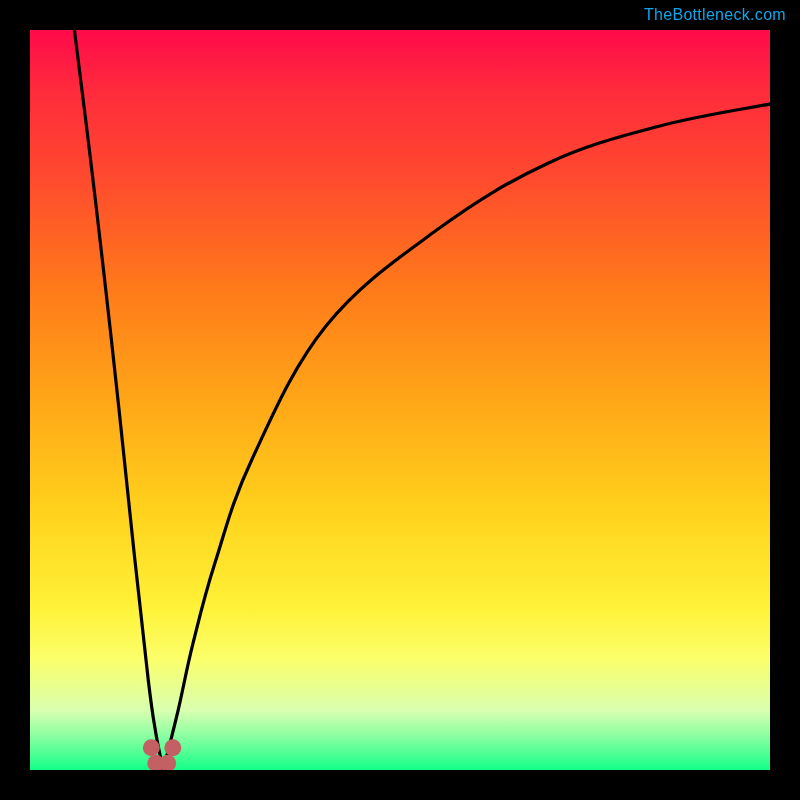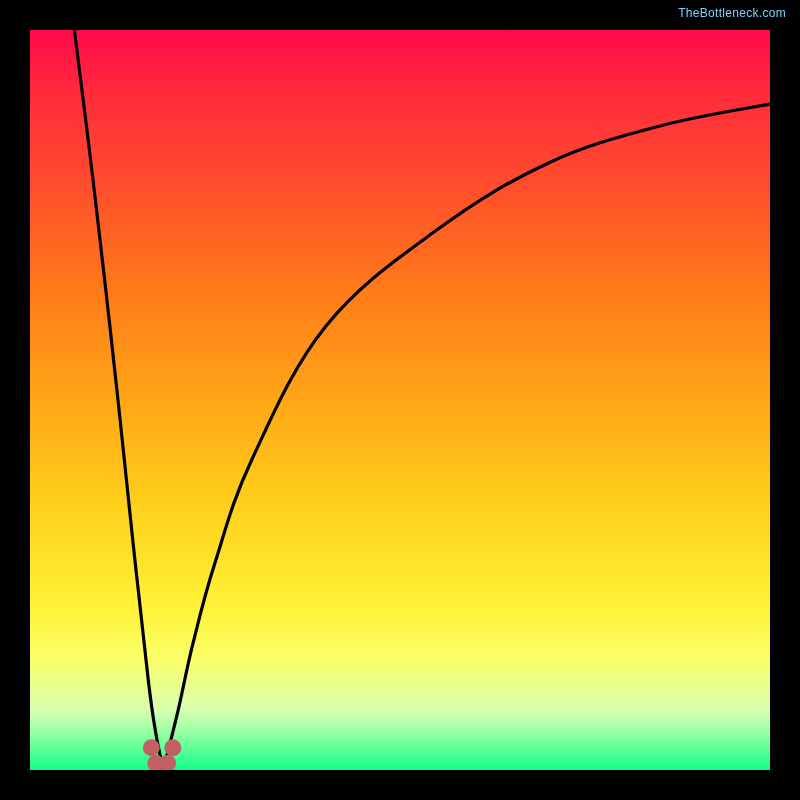--- a/index.html
+++ b/index.html
@@ -34,22 +34,22 @@
       #fbff6a 85%,
       #d8ffb0 92%,
       #7cff9e 96%,
       #13ff88 100%
     );
   }
   .watermark {
     position: absolute;
     top: 6px;
     right: 14px;
-    color: #7dd3fc;
-    font-size: 12px;
+    color: #0ea5e9;
+    font-size: 16px;
     letter-spacing: 0.3px;
     font-weight: 400;
   }
   svg.curves {
     position: absolute;
     left: 0;
     top: 0;
     width: 740px;
     height: 740px;
   }

